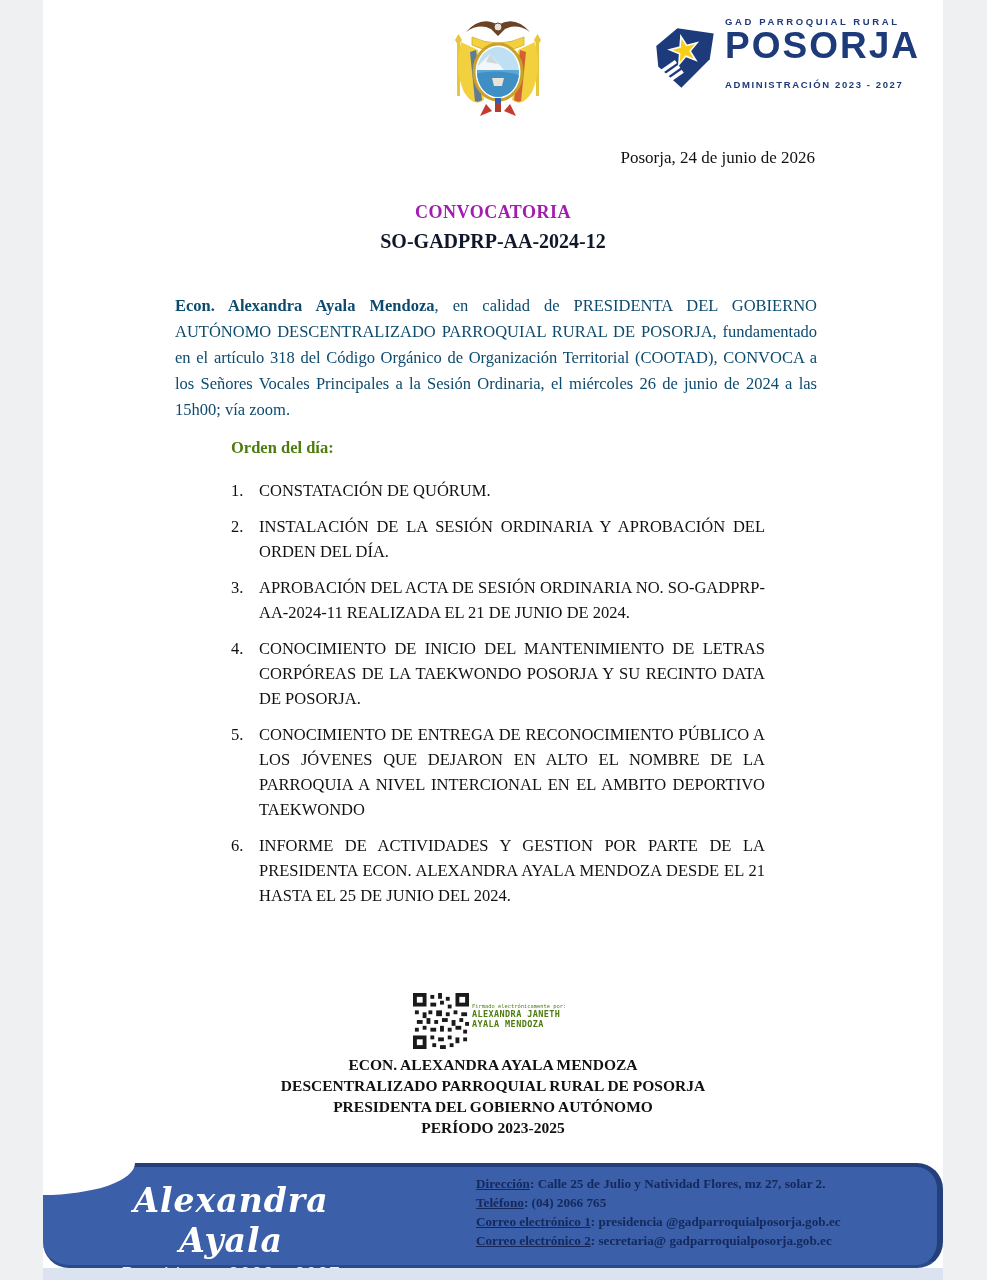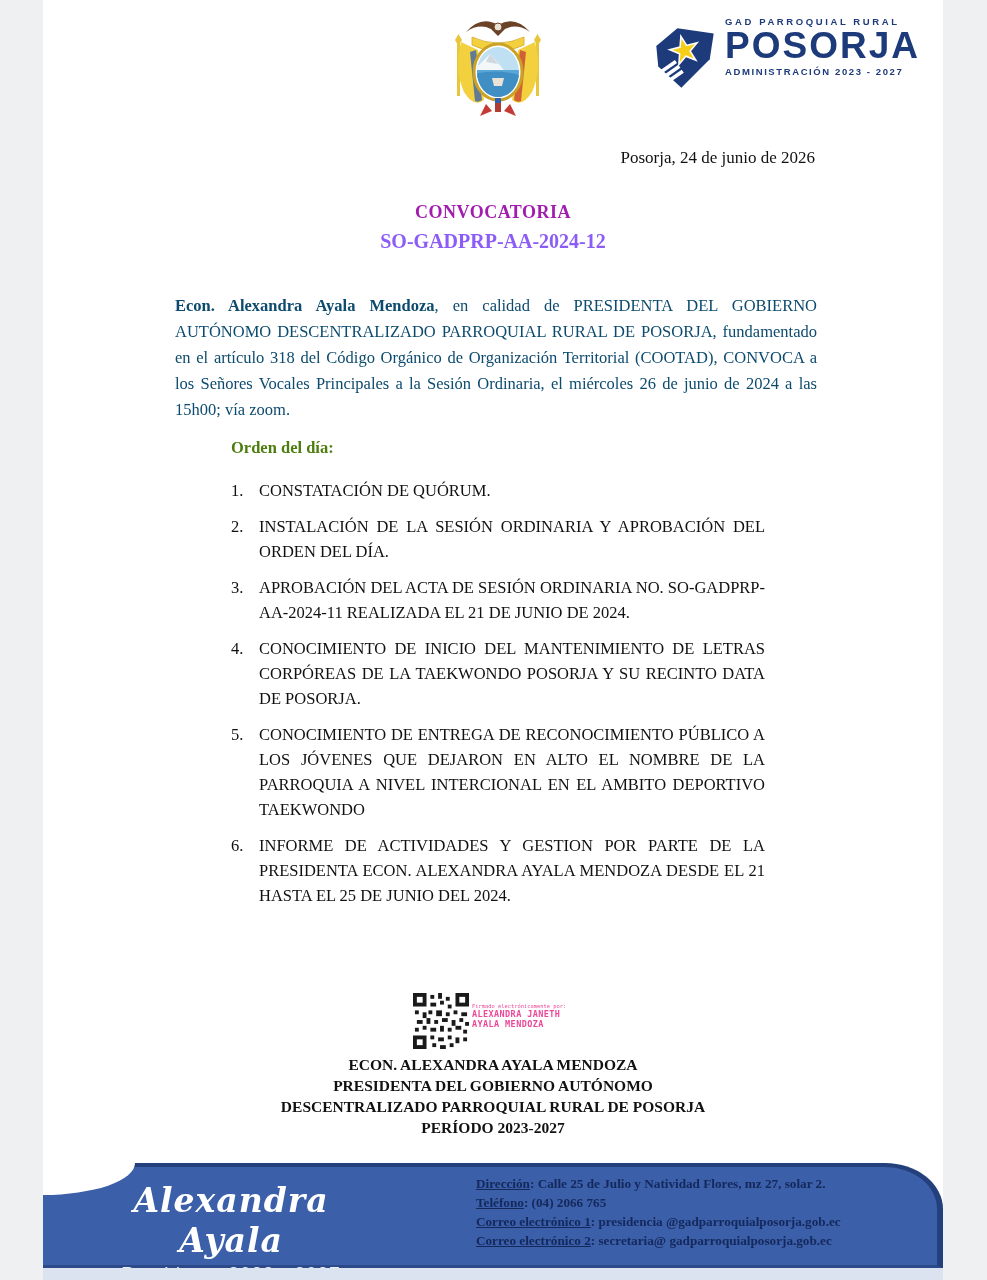--- a/index.html
+++ b/index.html
@@ -13,45 +13,46 @@
     position:absolute;left:43px;top:0;width:900px;height:1280px;
     background:#ffffff;overflow:hidden;
   }
   
   .coat{position:absolute;left:405px;top:12px;width:100px;height:106px;}
   .logo{position:absolute;left:608px;top:16px;width:260px;height:92px;display:flex;align-items:flex-start;}
   .logo-shield{width:66px;height:80px;flex:0 0 auto;margin-top:2px;}
   .logo-text{margin-left:8px;font-family:"Liberation Sans",sans-serif;color:#1d3a7a;}
   .logo-small{font-size:9.5px;font-weight:bold;letter-spacing:2.6px;margin-top:0;white-space:nowrap;}
   .logo-big{font-size:37px;font-weight:bold;letter-spacing:2px;line-height:38px;white-space:nowrap;}
-  .logo-admin{font-size:9.5px;font-weight:bold;letter-spacing:1.6px;margin-top:1px;white-space:nowrap;}
+  .logo-admin{font-size:9.5px;font-weight:bold;letter-spacing:1.6px;margin-top:14px;white-space:nowrap;}
   
   .date-line{position:absolute;right:128px;top:148px;font-size:17px;color:#111;}
   .doc-title{position:absolute;left:0;width:100%;top:202px;text-align:center;font-size:18px;font-weight:bold;color:#a21caf;letter-spacing:.5px;}
-  .doc-subtitle{position:absolute;left:0;width:100%;top:230px;text-align:center;font-size:20px;font-weight:bold;color:#8b5cf6;}
+  .doc-subtitle{position:absolute;left:0;width:100%;top:230px;text-align:center;font-size:20px;font-weight:bold;color:#0f172a;}
   .intro{position:absolute;left:132px;top:293px;width:642px;font-size:16.5px;line-height:26px;text-align:justify;color:#0c4a6e;}
   .intro b{font-weight:bold;}
   .orden-heading{position:absolute;left:188px;top:438px;font-size:16.5px;font-weight:bold;color:#4d7c0f;}
   .orden-list{position:absolute;left:188px;top:478px;width:534px;}
   .orden-item{display:flex;margin-bottom:11px;font-size:16.5px;line-height:25px;color:#111;}
   .orden-num{flex:0 0 28px;}
   .orden-text{flex:1;text-align:justify;}
   
   .esign{position:absolute;left:370px;top:993px;display:flex;align-items:flex-start;}
   .esign-qr{width:56px;height:56px;}
-  .esign-txt{margin-left:3px;margin-top:9px;font-family:"DejaVu Sans Mono",monospace;color:#ec4899;}
+  .esign-txt{margin-left:3px;margin-top:9px;font-family:"DejaVu Sans Mono",monospace;color:#4d7c0f;}
   .esign-small{font-size:6px;transform:scale(.9);transform-origin:left;white-space:nowrap;}
   .esign-name{font-size:8.5px;font-weight:bold;letter-spacing:.4px;white-space:nowrap;}
   .sig-block{position:absolute;left:0;width:100%;top:1054px;text-align:center;font-weight:bold;font-size:15.5px;line-height:21px;color:#111;}
   
   .band{
     position:absolute;left:0;top:1163px;width:900px;height:105px;
     background:#3b5fa8;box-sizing:border-box;
     border-top:4px solid #24407c;border-right:6px solid #24407c;border-bottom:3px solid #2c4a8a;
     border-top-right-radius:58px 46px;
+    border-radius:26px;
   }
   .band-notch{position:absolute;left:0;top:-4px;width:92px;height:32px;background:#ffffff;border-radius:0 0 100% 0;}
   .foot-left{position:absolute;left:38px;top:14px;width:300px;text-align:center;color:#ffffff;}
   .script-name{font-family:"DejaVu Serif",cursive;font-style:italic;font-weight:bold;font-size:33px;line-height:40px;letter-spacing:1px;}
   .role-line{font-family:"Liberation Sans",sans-serif;font-size:19px;letter-spacing:1px;color:#e9eef8;margin-top:2px;}
   .foot-right{position:absolute;left:433px;top:7px;width:410px;font-size:13.2px;line-height:19px;font-weight:bold;color:#14285c;}
   .contact-label{text-decoration:underline;}
   .foot-location{text-align:center;margin-top:22px;}
   .bottom-strip{position:absolute;left:0;top:1268px;width:900px;height:12px;background:#dce3f0;}
 </style>
@@ -199,23 +200,23 @@
     </svg>
     <div class="esign-txt">
       <div class="esign-small">Firmado electrónicamente por:</div>
       <div class="esign-name">ALEXANDRA JANETH</div>
       <div class="esign-name">AYALA MENDOZA</div>
     </div>
   </div>
 
   <div class="sig-block">
     <div>ECON. ALEXANDRA AYALA MENDOZA</div>
+    <div>DESCENTRALIZADO PARROQUIAL RURAL DE POSORJA</div>
     <div>PRESIDENTA DEL GOBIERNO AUTÓNOMO</div>
-    <div>DESCENTRALIZADO PARROQUIAL RURAL DE POSORJA</div>
-    <div>PERÍODO 2023-2027</div>
+    <div>PERÍODO 2023-2025</div>
   </div>
 
   <div class="band">
     <div class="band-notch"></div>
 
     <div class="foot-left">
       <div class="script-name">Alexandra Ayala</div>
       <div class="role-line">Presidenta 2023 - 2027</div>
 
     </div>

